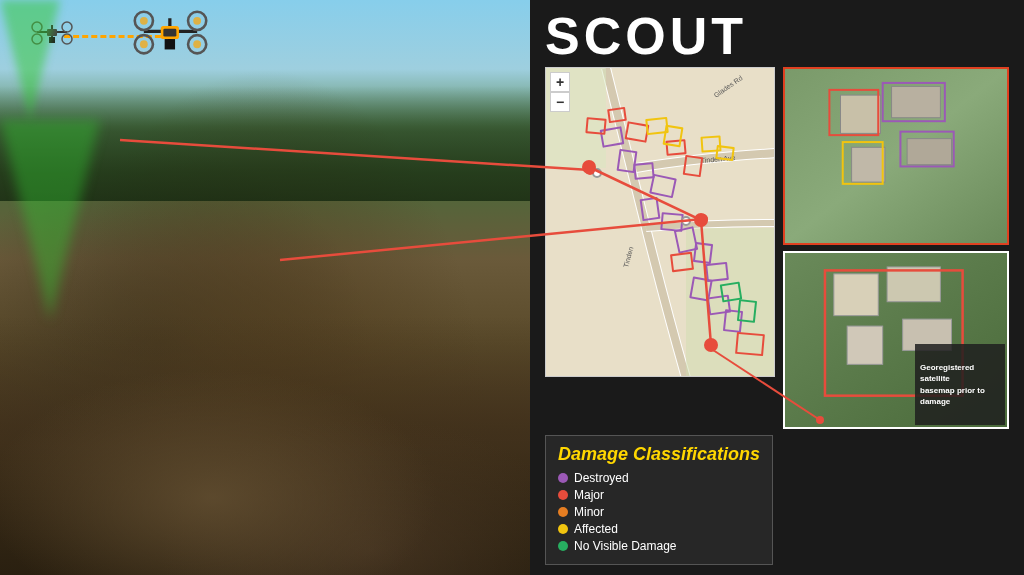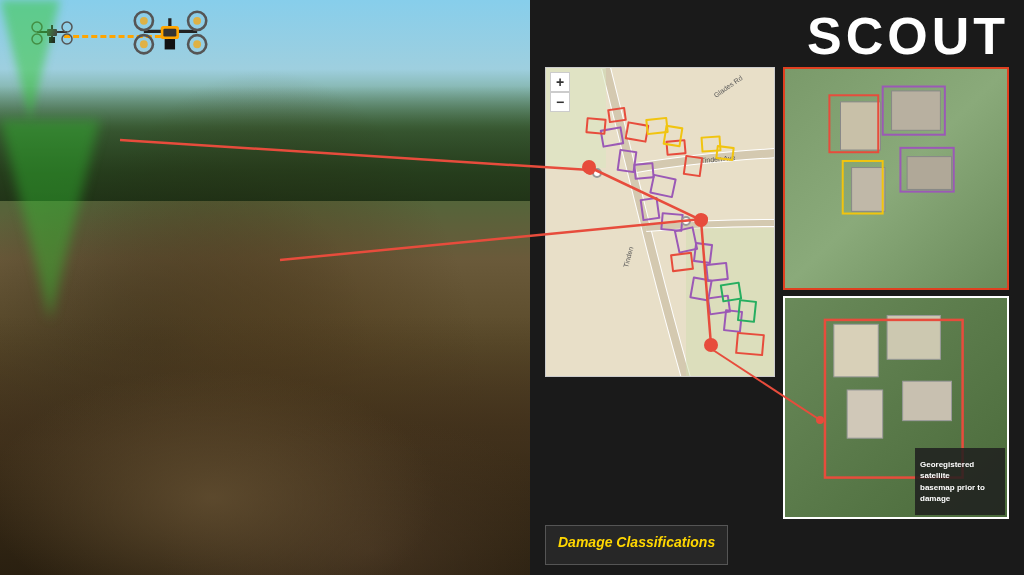--- a/index.html
+++ b/index.html
@@ -104,21 +104,21 @@
       padding: 10px 15px;
       position: relative;
     }
 
     
     #scout-title {
       color: white;
       font-size: 52px;
       font-weight: 900;
       letter-spacing: 4px;
-      text-align: right;
+      text-align: left;
       line-height: 1;
       margin-bottom: 5px;
       font-family: Arial Black, Arial, sans-serif;
     }
 
     
     #right-content {
       display: flex;
       flex: 1;
       gap: 8px;
@@ -219,21 +219,21 @@
     }
 
     #damage-classifications {
       background: rgba(40,40,40,0.95);
       padding: 8px 12px;
       border: 1px solid #555;
     }
 
     #damage-title {
       color: #FFD700;
-      font-size: 14px;
+      font-size: 18px;
       font-weight: bold;
       margin-bottom: 6px;
       font-style: italic;
     }
 
     .damage-item {
       display: flex;
       align-items: center;
       gap: 6px;
       margin-bottom: 3px;
@@ -411,21 +411,21 @@
 
             <rect x="20%" y="12%" width="22%" height="26%" fill="none" stroke="#E74C3C" stroke-width="2"></rect>
             <rect x="44%" y="8%" width="28%" height="22%" fill="none" stroke="#9B59B6" stroke-width="2"></rect>
             <rect x="26%" y="42%" width="18%" height="24%" fill="none" stroke="#F1C40F" stroke-width="2"></rect>
             <rect x="52%" y="36%" width="24%" height="20%" fill="none" stroke="#9B59B6" stroke-width="2"></rect>
           </svg>
         </div>
 
         <div id="sat-img-bottom" class="sat-img-container">
 
-          <div class="sat-label" style="bottom:2px;right:2px;background:rgba(30,30,30,0.85);color:white;font-size:8px;padding:11px 5px;line-height:1.4;margin-top:10px;">
+          <div class="sat-label" style="bottom:2px;right:2px;background:rgba(30,30,30,0.85);color:white;font-size:8px;padding:18px 5px;line-height:1.4;margin-top:10px;">
             <span style="white-space:pre-line;">Georegistered satellite
 basemap prior to damage</span>
           </div>
           <svg width="100%" height="100%" style="display:block;">
             <defs>
               <linearGradient id="satGrad2" x1="0" y1="0" x2="1" y2="1">
                 <stop offset="0%" stop-color="#6a8a5a"></stop>
                 <stop offset="50%" stop-color="#5a7a4a"></stop>
                 <stop offset="100%" stop-color="#4a6a3a"></stop>
               </linearGradient>
@@ -440,20 +440,43 @@
             <rect x="18%" y="10%" width="62%" height="72%" fill="none" stroke="#E74C3C" stroke-width="2.5"></rect>
           </svg>
         </div>
 
       </div>
     </div>
 
     <div id="bottom-area">
       <div id="damage-classifications">
         <div id="damage-title">Damage Classifications</div>
+        <div id="damage-items">
+
+        <div class="damage-item">
+              <div class="damage-dot" style="background: rgb(155, 89, 182);"></div>
+              <span class="damage-label">Destroyed</span>
+            </div>
+            <div class="damage-item">
+              <div class="damage-dot" style="background: rgb(231, 76, 60);"></div>
+              <span class="damage-label">Major</span>
+            </div>
+            <div class="damage-item">
+              <div class="damage-dot" style="background: rgb(230, 126, 34);"></div>
+              <span class="damage-label">Minor</span>
+            </div>
+            <div class="damage-item">
+              <div class="damage-dot" style="background: rgb(241, 196, 15);"></div>
+              <span class="damage-label">Affected</span>
+            </div>
+            <div class="damage-item">
+              <div class="damage-dot" style="background: rgb(39, 174, 96);"></div>
+              <span class="damage-label">No Visible Damage</span>
+            </div>
+          </div>
       </div>
     </div>
   </div>
 
   <svg id="svg-lines">
 
     <line x1="120" y1="140" x2="590" y2="170" stroke="#E74C3C" stroke-width="2.5"></line>
 
     <line x1="280" y1="260" x2="703" y2="219" stroke="#E74C3C" stroke-width="2.5"></line>
 

